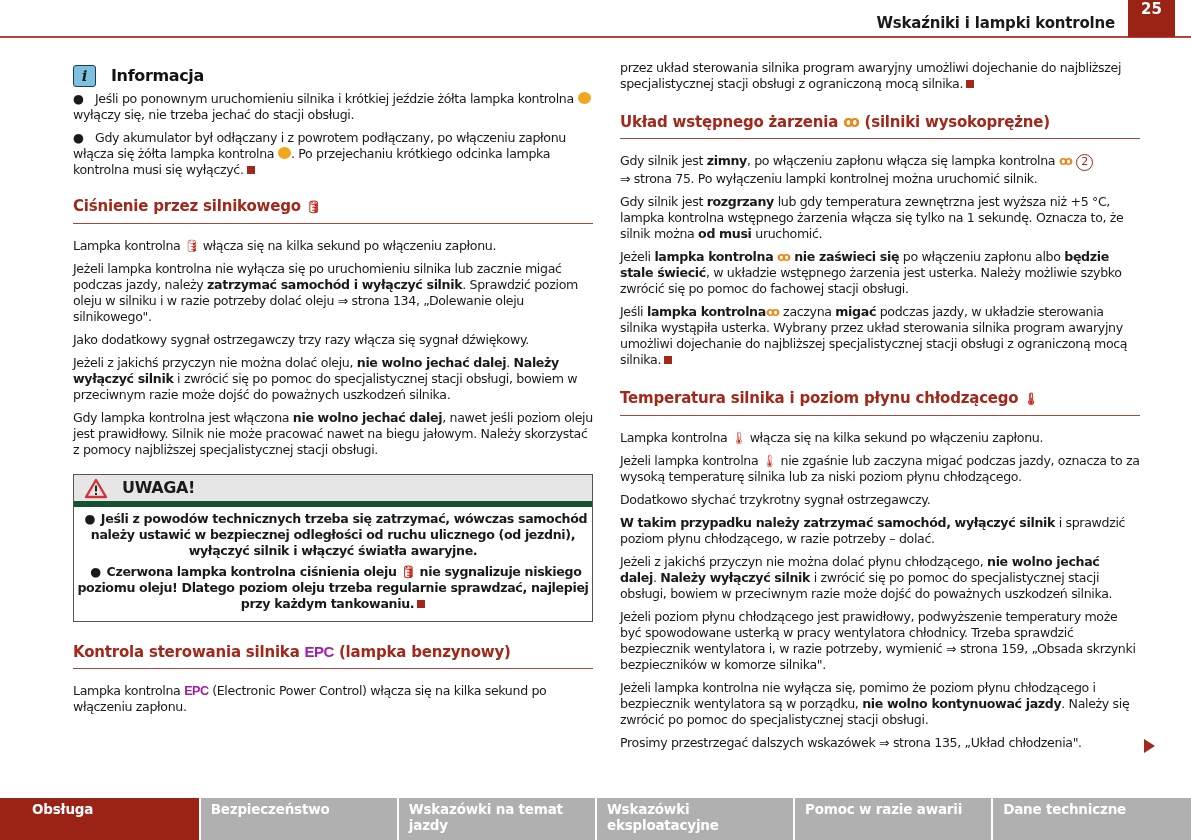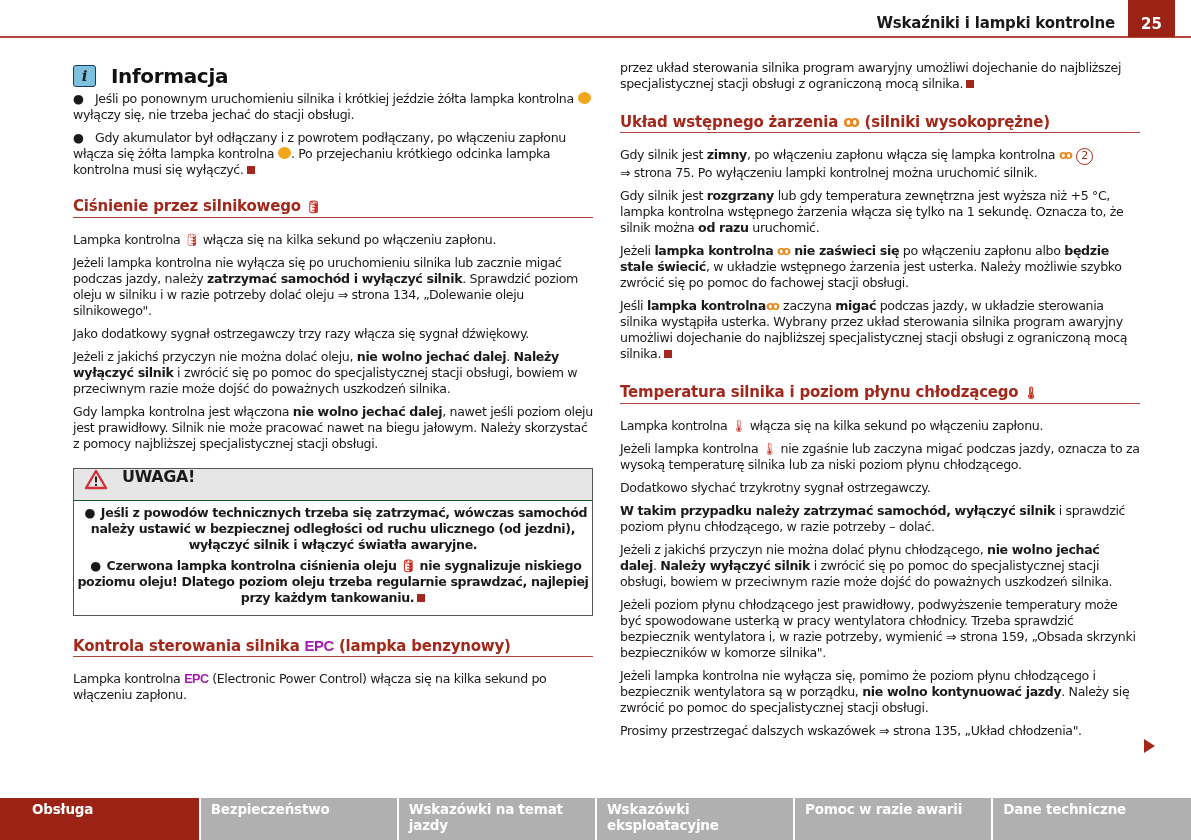--- a/index.html
+++ b/index.html
@@ -1,46 +1,46 @@
 <!DOCTYPE html>
 <html><head>
 <meta charset="utf-8">
 <style>
   * { box-sizing: border-box; margin: 0; padding: 0; }
   html, body { width: 1191px; height: 840px; background: #ffffff; overflow: hidden; }
   body { font-family: "DejaVu Sans", sans-serif; color: #1a1a1a; position: relative; }
 
   .header-line { position: absolute; left: 0; top: 36px; width: 1191px; height: 2px; background: #b5463c; }
   .header-title { position: absolute; right: 76px; top: 14px; font-size: 15px; font-weight: bold; color: #1a1a1a; letter-spacing: -0.2px; }
-  .page-num { position: absolute; right: 16px; top: 0; width: 47px; height: 37px; background: #9a2316; color: #fff; font-weight: bold; font-size: 15px; padding-top: 15px; text-align: center; }
+  .page-num { position: absolute; right: 16px; top: 0; width: 47px; height: 37px; background: #9a2316; color: #fff; font-weight: bold; font-size: 15px; padding-top: 0; text-align: center; }
 
   .col { position: absolute; top: 60px; width: 520px; font-size: 12.6px; line-height: 16px; letter-spacing: -0.35px; }
   .col-left { left: 73px; }
   .col-right { left: 620px; }
 
   p { margin-bottom: 7px; }
   b { font-weight: bold; }
 
   .info-head { display: flex; align-items: center; margin-top: 5px; margin-bottom: 4px; }
   .info-icon { width: 23px; height: 22px; border: 1.5px solid #1a3a5a; border-radius: 3px; background: #7ec1de; display: flex; align-items: center; justify-content: center; font-family: "DejaVu Serif", serif; font-style: italic; font-weight: bold; font-size: 15px; color: #122; margin-right: 15px; }
-  .info-title { font-size: 20px; font-weight: bold; color: #111; }
+  .info-title { font-size: 16px; font-weight: bold; color: #111; }
 
   .bullet { display: inline-block; width: 22px; }
 
-  h2 { font-size: 15px; font-weight: bold; color: #a1281a; border-bottom: 1.5px solid #a8463e; padding-bottom: 2px; margin-bottom: 14px; letter-spacing: -0.2px; }
+  h2 { font-size: 15px; font-weight: bold; color: #a1281a; border-bottom: 1.5px solid #a8463e; padding-bottom: 8px; margin-bottom: 14px; letter-spacing: -0.2px; }
 
   .sym-red { color: #c8281a; font-size: 12px; }
   .sym-orange { color: #e8871a; font-weight: bold; }
   .epc { color: #a21caf; font-weight: bold; font-family: "Liberation Sans Narrow", "Liberation Sans", sans-serif; letter-spacing: -0.5px; }
   .yellow-dot { display: inline-block; width: 13px; height: 12px; border-radius: 50%; background: #f1a61c; vertical-align: -1px; }
   .end-mark { display: inline-block; width: 8px; height: 8px; background: #a1281a; margin-left: 3px; vertical-align: 0; }
   .circ-num { display: inline-block; width: 17px; height: 17px; border: 1.4px solid #a1281a; border-radius: 50%; text-align: center; font-size: 11px; line-height: 14px; color: #a1281a; }
 
   .warning { border: 1px solid #555; margin: 16px 0 22px 0; }
-  .warning-head { background: #e6e6e6; height: 32px; display: flex; padding-left: 10px; border-bottom: 1px solid #14532d; }
+  .warning-head { background: #e6e6e6; height: 32px; display: flex; align-items: center; padding-left: 10px; border-bottom: 6px solid #14532d; }
   .warning-title { font-size: 16px; font-weight: bold; margin-left: 14px; }
   .warning-body { padding: 4px 2px 4px 2px; font-weight: bold; text-align: center; }
   .warning-body p { margin-bottom: 5px; }
 
   .next-arrow { position: absolute; left: 1144px; top: 739px; width: 0; height: 0; border-top: 7px solid transparent; border-bottom: 7px solid transparent; border-left: 11px solid #a1281a; cursor: pointer; }
 
   .footer { position: absolute; left: 0; top: 798px; width: 1191px; height: 42px; display: flex; }
   .tab { width: 223px; height: 42px; background: #b0b0b0; color: #fff; font-size: 13.5px; font-weight: bold; padding: 3px 0 0 10px; border-right: 2px solid #fff; cursor: pointer; letter-spacing: -0.2px; }
   .tab.active { background: #9a2316; padding-left: 32px; }
   .tab:last-child { border-right: none; }
@@ -96,21 +96,21 @@
   <p><span>Lampka kontrolna</span> <span class="epc">EPC</span> <span>(Electronic Power Control) włącza się na kilka sekund po włączeniu zapłonu.</span></p>
 </div>
 
 <div class="col col-right">
   <p><span>przez układ sterowania silnika program awaryjny umożliwi dojechanie do najbliższej specjalistycznej stacji obsługi z ograniczoną mocą silnika.</span><span class="end-mark"></span></p>
 
   <h2 style="margin-top:22px">
     <span>Układ wstępnego żarzenia</span> <span class="sym-orange">ꝏ</span> <span>(silniki wysokoprężne)</span>
   </h2>
   <p><span>Gdy silnik jest </span><b>zimny</b><span>, po włączeniu zapłonu włącza się lampka kontrolna</span> <span class="sym-orange">ꝏ</span> <span class="circ-num">2</span><br><span>⇒ strona 75. Po wyłączeniu lampki kontrolnej można uruchomić silnik.</span></p>
-  <p><span>Gdy silnik jest </span><b>rozgrzany</b><span> lub gdy temperatura zewnętrzna jest wyższa niż +5 °C, lampka kontrolna wstępnego żarzenia włącza się tylko na 1 sekundę. Oznacza to, że silnik można </span><b>od razu</b><span> uruchomić.</span></p>
+  <p><span>Gdy silnik jest </span><b>rozgrzany</b><span> lub gdy temperatura zewnętrzna jest wyższa niż +5 °C, lampka kontrolna wstępnego żarzenia włącza się tylko na 1 sekundę. Oznacza to, że silnik można </span><b>od musi</b><span> uruchomić.</span></p>
   <p><span>Jeżeli </span><b>lampka kontrolna</b> <span class="sym-orange">ꝏ</span> <b>nie zaświeci się</b><span> po włączeniu zapłonu albo </span><b>będzie stale świecić</b><span>, w układzie wstępnego żarzenia jest usterka. Należy możliwie szybko zwrócić się po pomoc do fachowej stacji obsługi.</span></p>
   <p><span>Jeśli </span><b>lampka kontrolna</b><span class="sym-orange">ꝏ</span><span> zaczyna </span><b>migać</b><span> podczas jazdy, w układzie sterowania silnika wystąpiła usterka. Wybrany przez układ sterowania silnika program awaryjny umożliwi dojechanie do najbliższej specjalistycznej stacji obsługi z ograniczoną mocą silnika.</span><span class="end-mark"></span></p>
 
   <h2 style="margin-top:22px">
     <span>Temperatura silnika i poziom płynu chłodzącego</span> <span class="sym-red">🌡</span>
   </h2>
   <p><span>Lampka kontrolna</span> <span class="sym-red">🌡</span> <span>włącza się na kilka sekund po włączeniu zapłonu.</span></p>
   <p><span>Jeżeli lampka kontrolna</span> <span class="sym-red">🌡</span> <span>nie zgaśnie lub zaczyna migać podczas jazdy, oznacza to za wysoką temperaturę silnika lub za niski poziom płynu chłodzącego.</span></p>
   <p>Dodatkowo słychać trzykrotny sygnał ostrzegawczy.</p>
   <p><b>W takim przypadku należy zatrzymać samochód, wyłączyć silnik</b><span> i sprawdzić poziom płynu chłodzącego, w razie potrzeby – dolać.</span></p>

